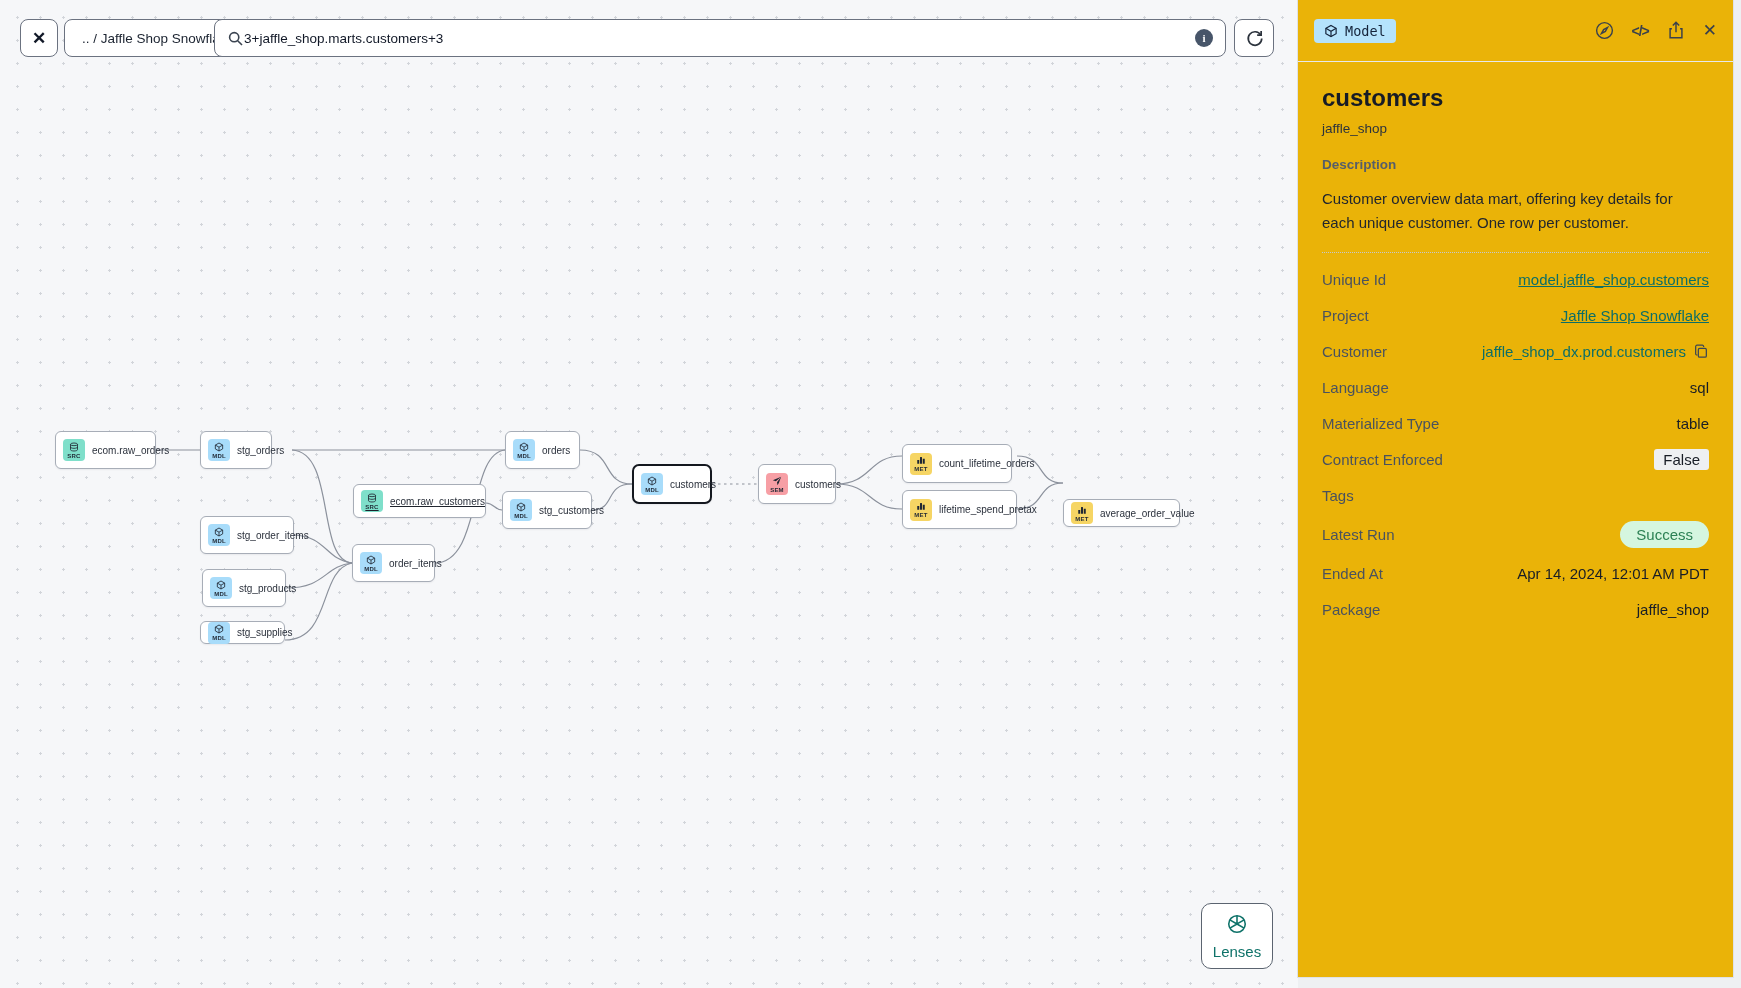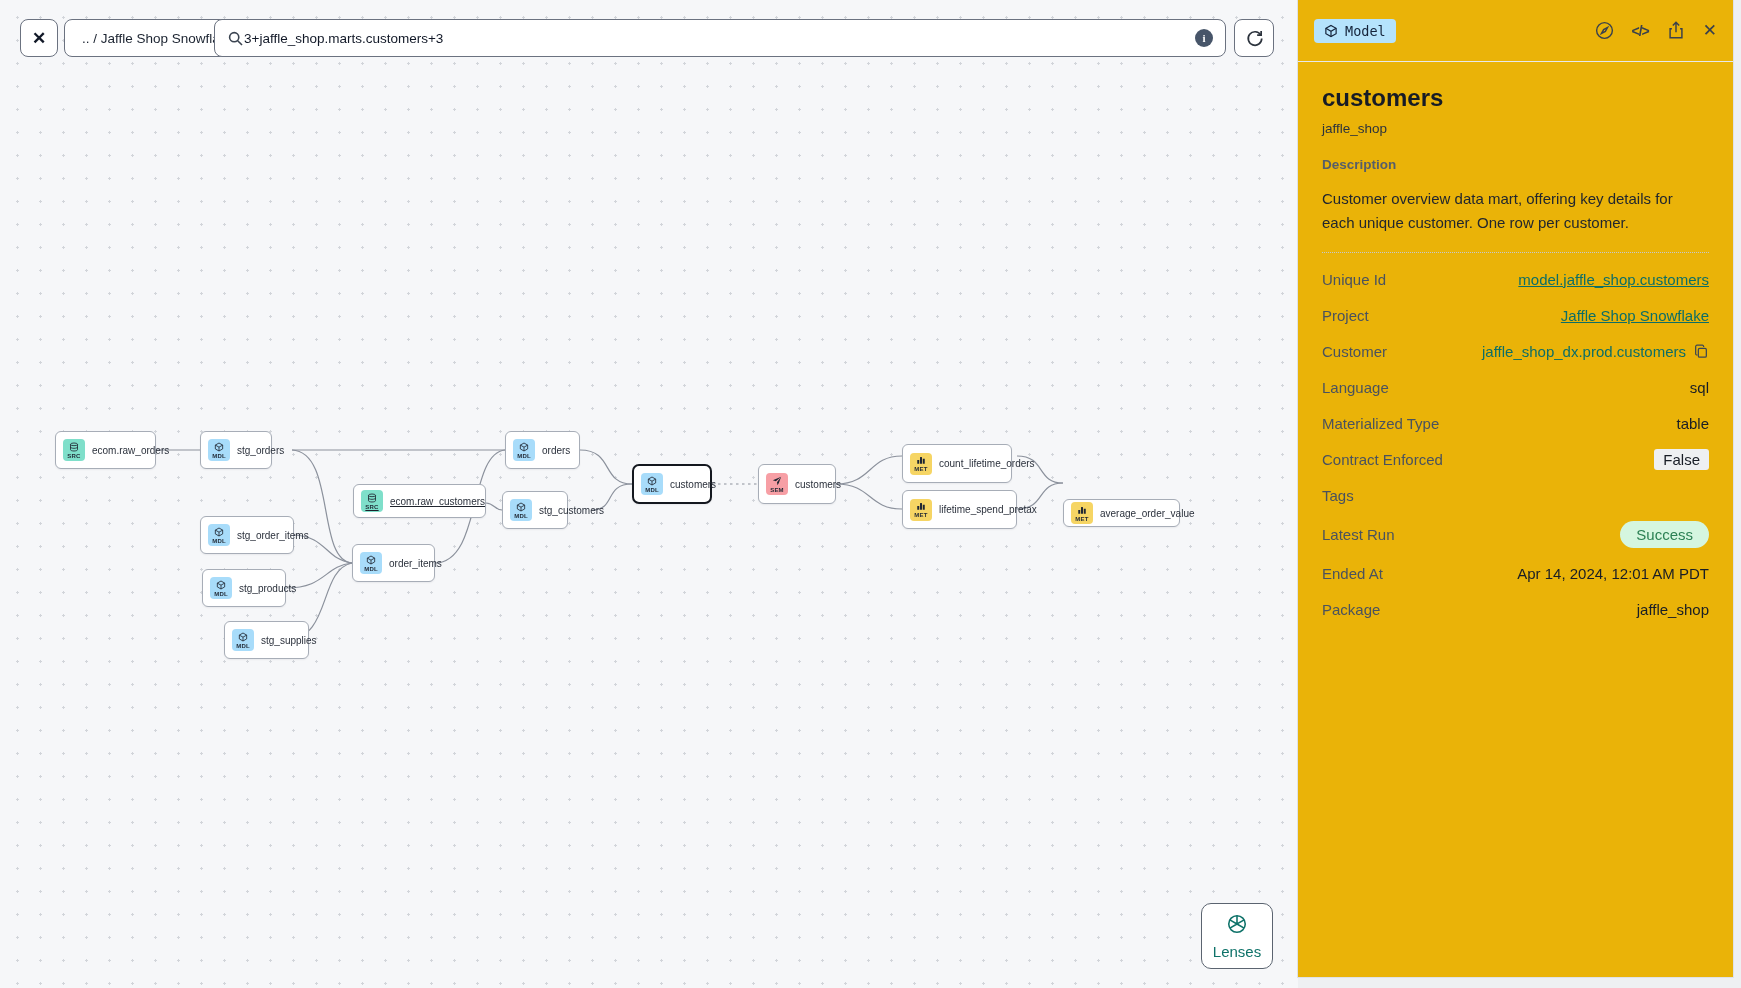--- a/index.html
+++ b/index.html
@@ -198,21 +198,21 @@
     <span class="nicon mdl">
       <svg width="10" height="10" viewBox="0 0 12 12" fill="none" stroke="#1f2733" stroke-width="1">
           <path d="M6 1.2 10.4 3.7v4.6L6 10.8 1.6 8.3V3.7Z"></path>
           <path d="M1.6 3.7 6 6.2l4.4-2.5M6 6.2v4.6"></path>
         </svg>
       <span class="tag">MDL</span>
     </span>
     <span class="nlabel">stg_products</span>
   </div>
 
-  <div class="node" style="left:200px;top:621px;width:85px;height:38px;margin-left:24px;">
+  <div class="node" style="left:200px;top:621px;width:85px;height:23px;">
     <span class="nicon mdl">
       <svg width="10" height="10" viewBox="0 0 12 12" fill="none" stroke="#1f2733" stroke-width="1">
           <path d="M6 1.2 10.4 3.7v4.6L6 10.8 1.6 8.3V3.7Z"></path>
           <path d="M1.6 3.7 6 6.2l4.4-2.5M6 6.2v4.6"></path>
         </svg>
       <span class="tag">MDL</span>
     </span>
     <span class="nlabel">stg_supplies</span>
   </div>
 
@@ -231,21 +231,21 @@
     <span class="nicon mdl">
       <svg width="10" height="10" viewBox="0 0 12 12" fill="none" stroke="#1f2733" stroke-width="1">
           <path d="M6 1.2 10.4 3.7v4.6L6 10.8 1.6 8.3V3.7Z"></path>
           <path d="M1.6 3.7 6 6.2l4.4-2.5M6 6.2v4.6"></path>
         </svg>
       <span class="tag">MDL</span>
     </span>
     <span class="nlabel">orders</span>
   </div>
 
-  <div class="node" style="left:502px;top:491px;width:66px;height:38px;">
+  <div class="node" style="left:502px;top:491px;width:90px;height:38px;">
     <span class="nicon mdl">
       <svg width="10" height="10" viewBox="0 0 12 12" fill="none" stroke="#1f2733" stroke-width="1">
           <path d="M6 1.2 10.4 3.7v4.6L6 10.8 1.6 8.3V3.7Z"></path>
           <path d="M1.6 3.7 6 6.2l4.4-2.5M6 6.2v4.6"></path>
         </svg>
       <span class="tag">MDL</span>
     </span>
     <span class="nlabel">stg_customers</span>
   </div>
 

